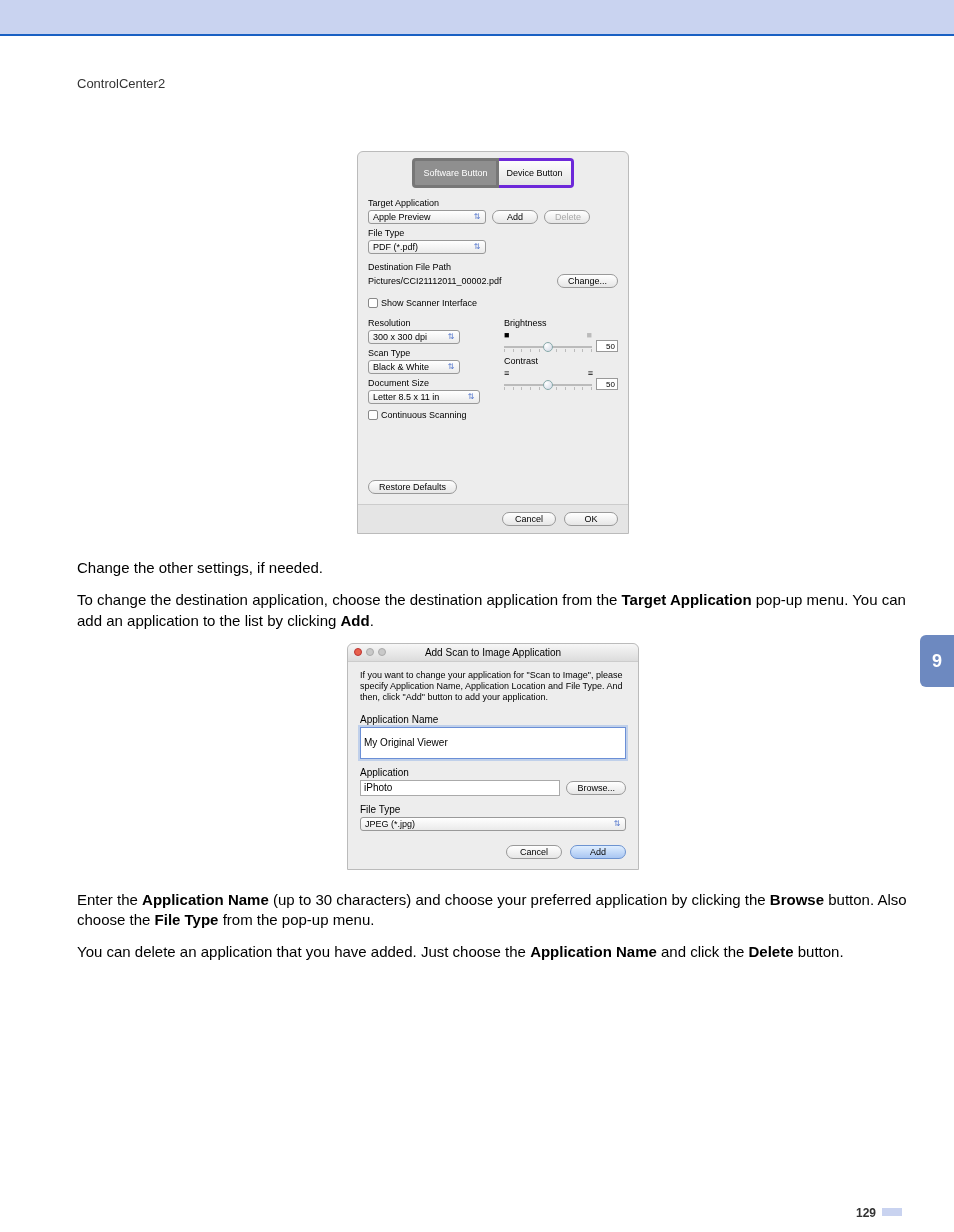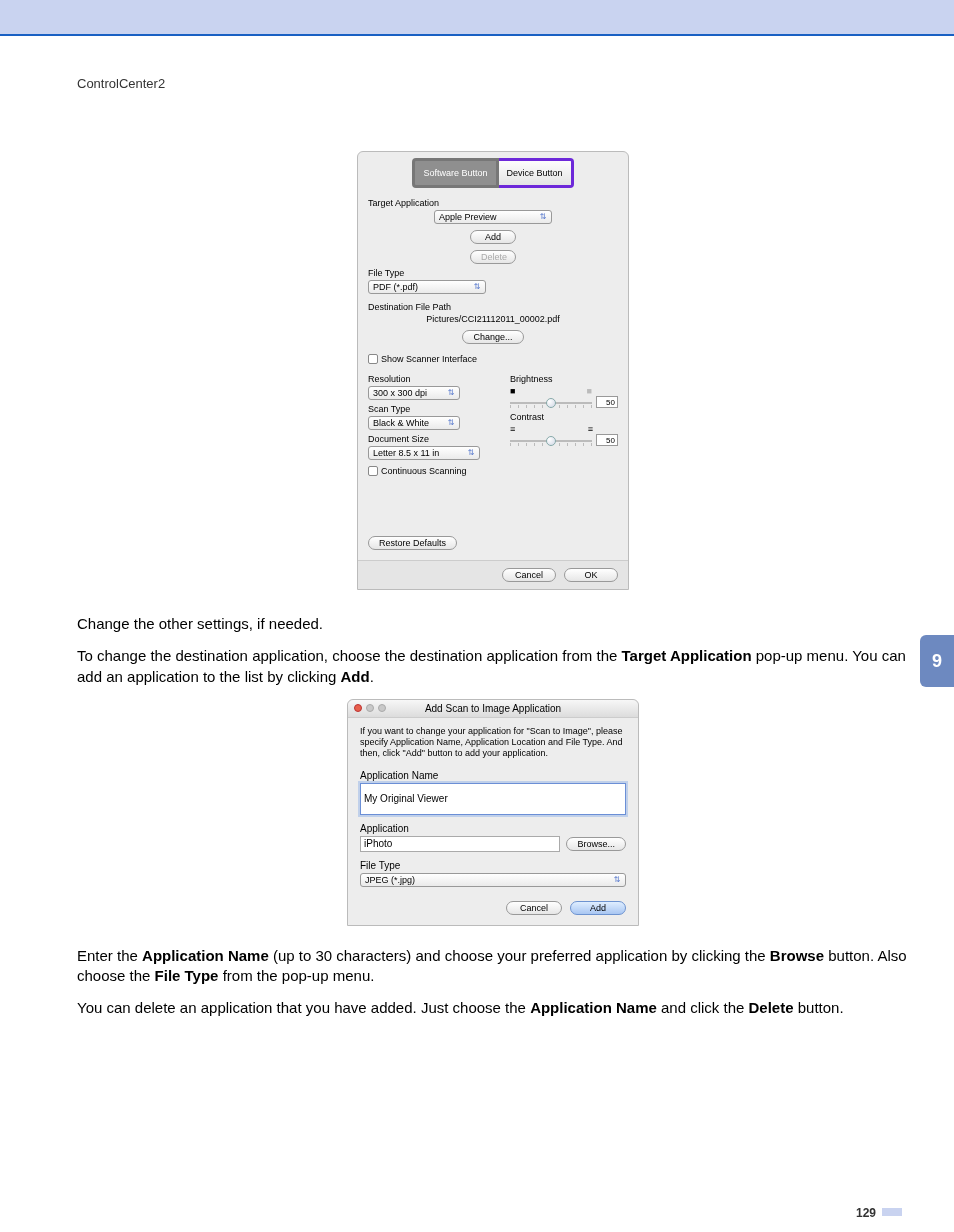--- a/index.html
+++ b/index.html
@@ -17,23 +17,23 @@
   .tabs { display: flex; justify-content: center; margin-bottom: 10px; }
   .tab { font-size: 9px; padding: 7px 8px; border: 3px solid #6d28d9; background: linear-gradient(#fdfdfd,#e4e4e4); }
   .tab.active { background: #8f8f8f; color: #fff; border-color: #777; }
   .tab:first-child { border-radius: 4px 0 0 4px; }
   .tab:last-child { border-radius: 0 4px 4px 0; border-left: none; }
   .lbl { font-size: 9px; margin-top: 4px; margin-bottom: 2px; display: block; }
   .popup { display: inline-flex; align-items: center; justify-content: space-between; height: 14px; border: 1px solid #999; border-radius: 3px; background: linear-gradient(#fff,#eaeaea); font-size: 9px; padding: 0 3px 0 4px; }
   .popup .arrows { width: 10px; text-align: center; color: #5577cc; font-size: 8px; line-height: 6px; }
   .pill { display: inline-block; border: 1px solid #999; border-radius: 9px; background: linear-gradient(#fff,#e6e6e6); font-size: 9px; padding: 1px 10px; text-align: center; }
   .pill.disabled { color: #aaa; }
-  .row { display: flex; align-items: center; gap: 6px; flex-direction: column; }
+  .row { display: flex; align-items: center; gap: 6px; }
   .cb { width: 10px; height: 10px; border: 1px solid #888; border-radius: 2px; background: #fff; display: inline-block; vertical-align: -2px; margin-right: 3px; }
-  .twocol { display: flex; gap: 30px; margin-top: 6px; }
+  .twocol { display: flex; gap: 24px; margin-top: 6px; }
   .left { flex: 0 0 95px; }
   .right { flex: 1; }
   .slider { position: relative; height: 10px; margin: 2px 0 4px 0; }
   .slider .track { position: absolute; left: 0; right: 26px; top: 4px; height: 2px; background: #bbb; }
   .slider .ticks { position: absolute; left: 0; right: 26px; top: 7px; display: flex; justify-content: space-between; }
   .slider .ticks span { width: 1px; height: 3px; background: #bbb; }
   .slider .thumb { position: absolute; top: 0; width: 10px; height: 10px; border-radius: 50%; background: radial-gradient(circle at 30% 30%,#fff,#cfd6e4); border: 1px solid #8aa; }
   .slider .val { position: absolute; right: 0; top: -2px; width: 22px; height: 12px; border: 1px solid #999; background: #fff; font-size: 8px; text-align: right; padding-right: 2px; line-height: 12px; }
   .contrast-ends { display: flex; justify-content: space-between; font-size: 9px; padding-right: 26px; }
   .stripes { display: inline-block; font-size: 9px; letter-spacing: -1px; }

